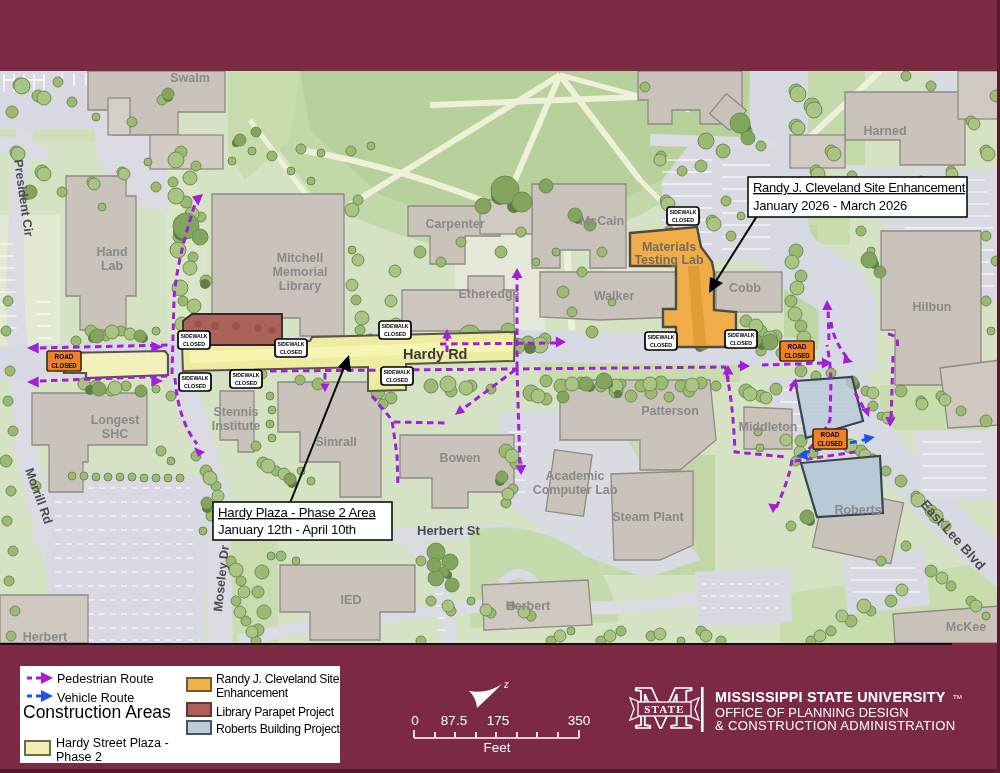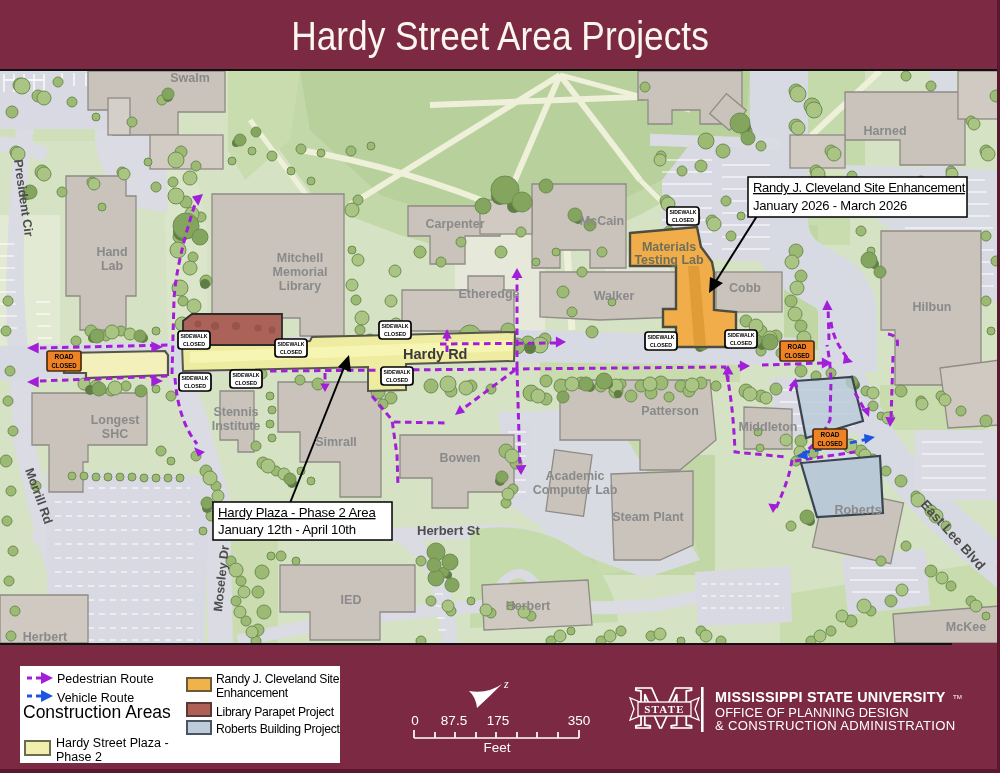--- a/index.html
+++ b/index.html
@@ -8,23 +8,20 @@
   #hdr{position:absolute;left:0;top:0;width:1000px;height:69px;background:#7c2944;border-bottom:2px solid #111;}
   #hdr h1{margin:0;text-align:center;color:#fcf7ee;font-weight:normal;font-size:41.5px;letter-spacing:0;line-height:71px;transform:scaleX(0.85);transform-origin:50% 50%;}
   #mapwrap{position:absolute;left:0;top:71px;width:824px;height:572px;}
   #ftr{position:absolute;left:0;top:643px;width:952px;height:130px;background:#7c2944;border-top:2px solid #111;box-sizing:border-box;}
   #legend{position:absolute;left:20px;top:21px;width:320px;height:97px;background:#fff;}
 </style>
 </head>
 <body>
 <div id="page">
 
-  <div id="hdr">
-      <h1>Hardy Street Area Projects</h1>
-    </div>
 
   <div id="mapwrap">
   <svg id="map" width="1000" height="572" viewBox="0 71 1000 572" xmlns="http://www.w3.org/2000/svg">
 
   <rect x="0" y="71" width="1000" height="572" fill="#d6e2c4"></rect>
 
   <g>
   <polygon points="250,71 755,71 755,150 640,215 560,250 470,255 400,235 320,205 265,130" fill="#c3d8a8"></polygon>
   <polygon points="300,71 750,71 745,140 600,210 470,225 380,195 310,130" fill="#b7d09c"></polygon>
 

